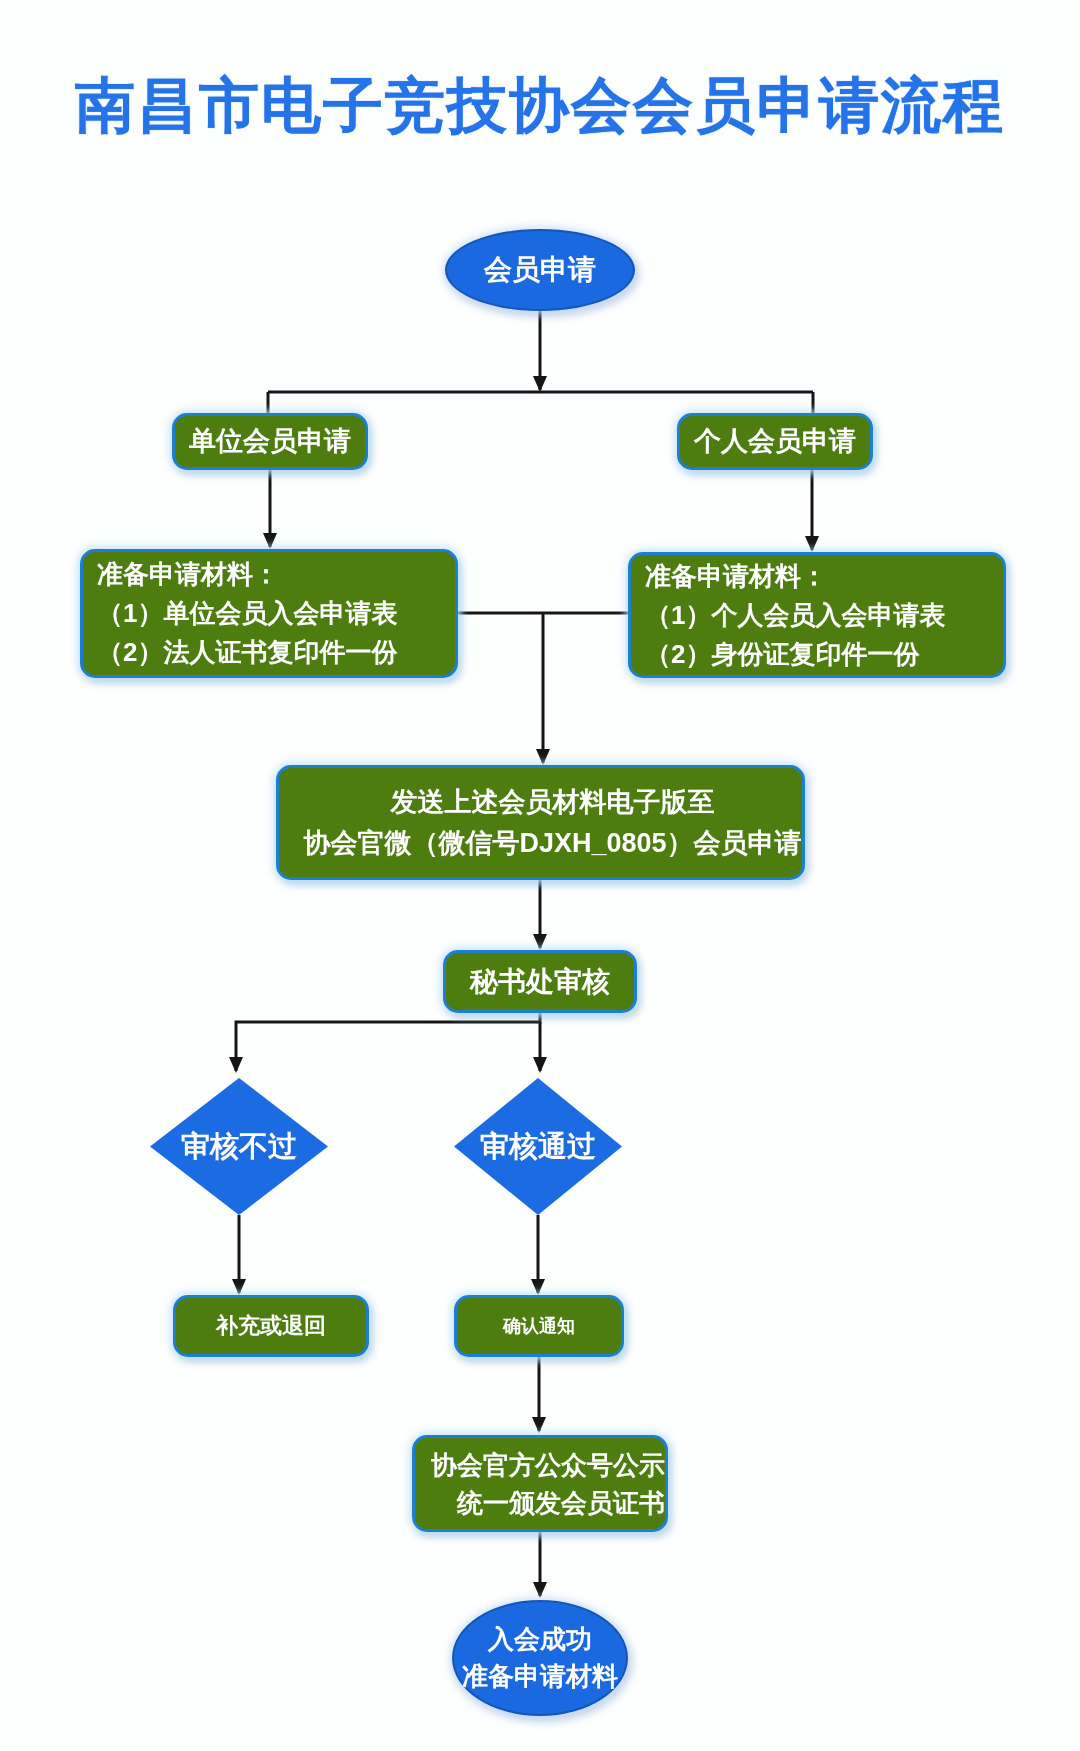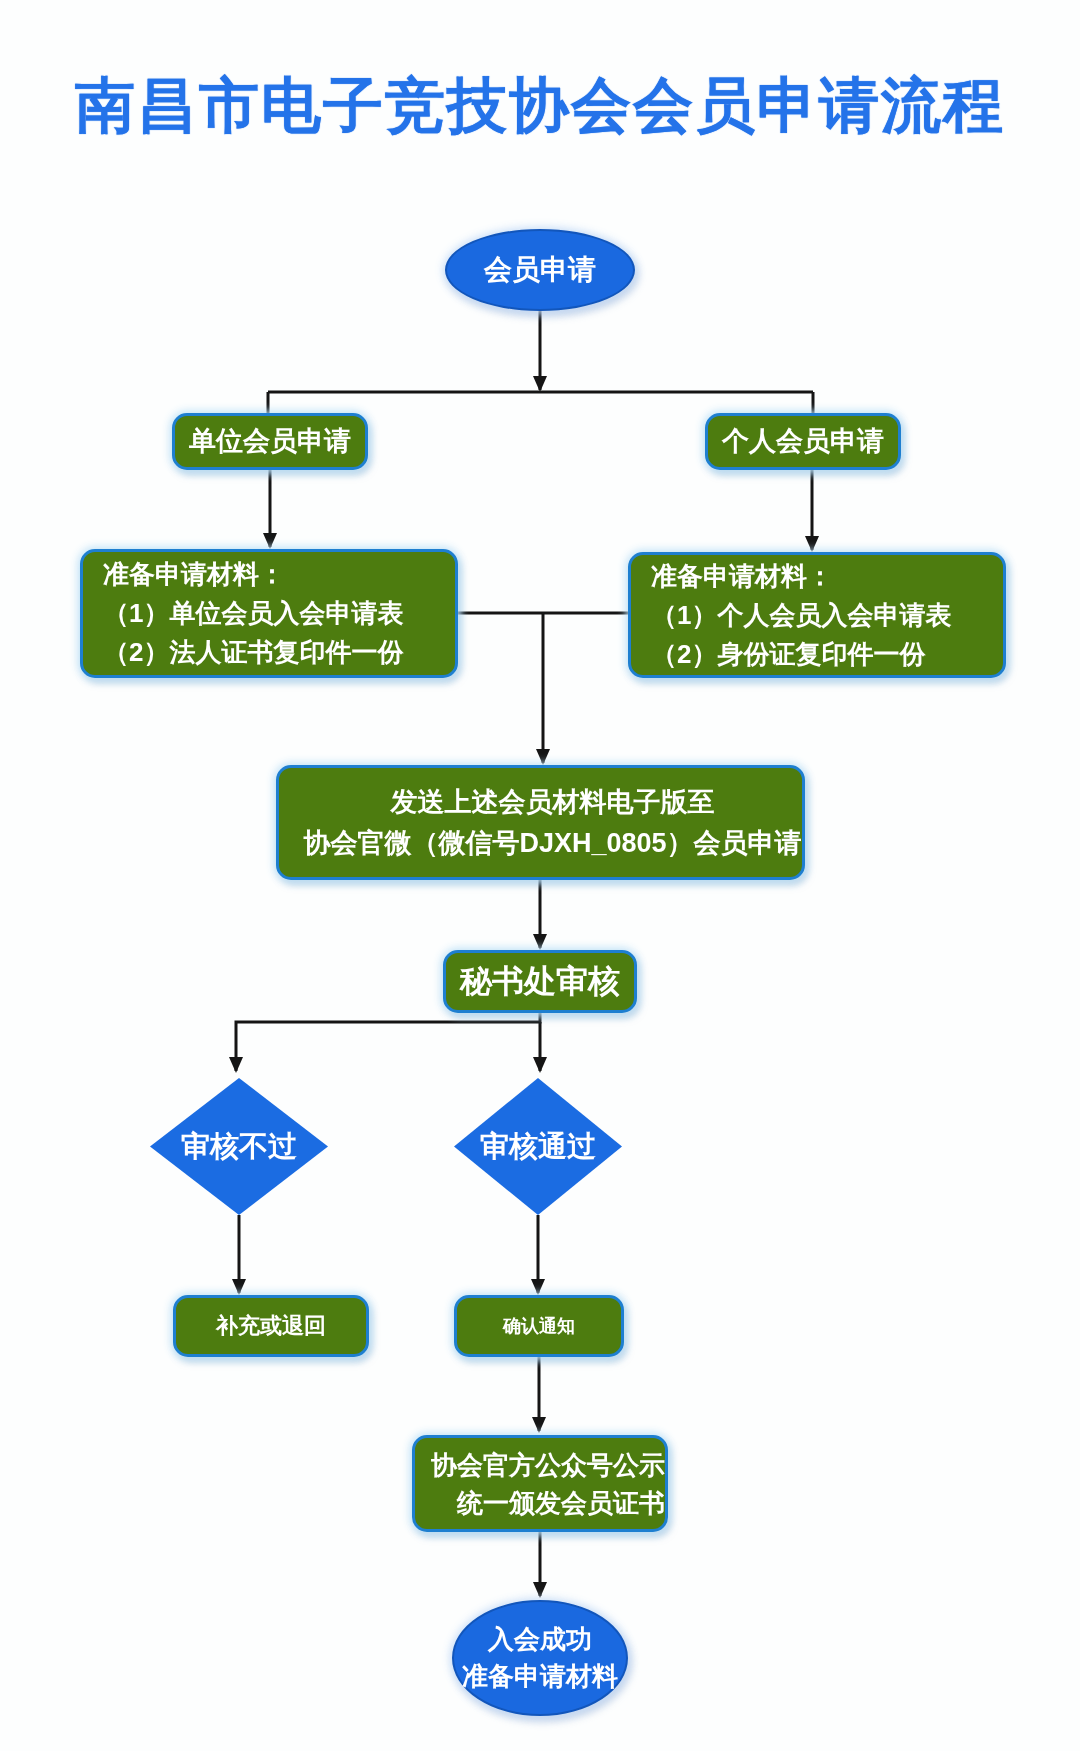--- a/index.html
+++ b/index.html
@@ -22,21 +22,21 @@
     box-shadow:0 0 9px 2px rgba(190,225,248,.95), 3px 5px 7px rgba(130,170,205,.5);
   }
   .oval{
     background:#1a69e0;border:2px solid #1256bb;border-radius:50%;
     box-shadow:0 0 8px 2px rgba(200,222,248,.9), 3px 5px 8px rgba(120,150,200,.45);
   }
   .diamond{
     background:#1b6ce2;
     clip-path:polygon(50% 0,100% 50%,50% 100%,0 50%);
   }
-  .mat-box{align-items:flex-start;text-align:left;padding-left:20px;}
+  .mat-box{align-items:flex-start;text-align:left;padding-left:14px;}
   .mat-box span{display:block;}
 </style>
 </head>
 <body>
 
 <div id="stage">
 
   <div id="page-title">南昌市电子竞技协会会员申请流程</div>
 
   <svg class="connector-layer" width="1080" height="1751" viewBox="0 0 1080 1751">
@@ -62,41 +62,41 @@
     </g>
   </svg>
 
   <div class="node oval" style="left:445px;top:229px;width:190px;height:82px;font-size:28px;">
     <span>会员申请</span>
   </div>
 
   <div class="node box-light" style="left:172px;top:413px;width:196px;height:57px;font-size:27px;">
     <span>单位会员申请</span>
   </div>
-  <div class="node box-light" style="left:705px;top:413px;width:196px;height:57px;font-size:27px;">
+  <div class="node box-light" style="left:677px;top:413px;width:196px;height:57px;font-size:27px;">
     <span>个人会员申请</span>
   </div>
 
   <div class="node box-light mat-box" style="left:80px;top:549px;width:378px;height:129px;font-size:26px;line-height:39px;">
     <span>准备申请材料：</span>
     <span>（1）单位会员入会申请表</span>
     <span>（2）法人证书复印件一份</span>
   </div>
   <div class="node box-light mat-box" style="left:628px;top:552px;width:378px;height:126px;font-size:26px;line-height:39px;">
     <span>准备申请材料：</span>
     <span>（1）个人会员入会申请表</span>
     <span>（2）身份证复印件一份</span>
   </div>
 
   <div class="node box-light" style="left:276px;top:765px;width:529px;height:115px;font-size:27px;line-height:41px;padding-left:24px;">
     <span>发送上述会员材料电子版至</span>
     <span>协会官微（微信号DJXH_0805）会员申请</span>
   </div>
 
-  <div class="node box-light" style="left:443px;top:950px;width:194px;height:63px;font-size:32px;">
+  <div class="node box-light" style="left:443px;top:950px;width:194px;height:63px;font-size:28px;">
     <span>秘书处审核</span>
   </div>
 
   <div class="node diamond" style="left:150px;top:1078px;width:178px;height:137px;font-size:29px;">
     <span>审核不过</span>
   </div>
   <div class="node diamond" style="left:454px;top:1078px;width:168px;height:137px;font-size:29px;">
     <span>审核通过</span>
   </div>
 

